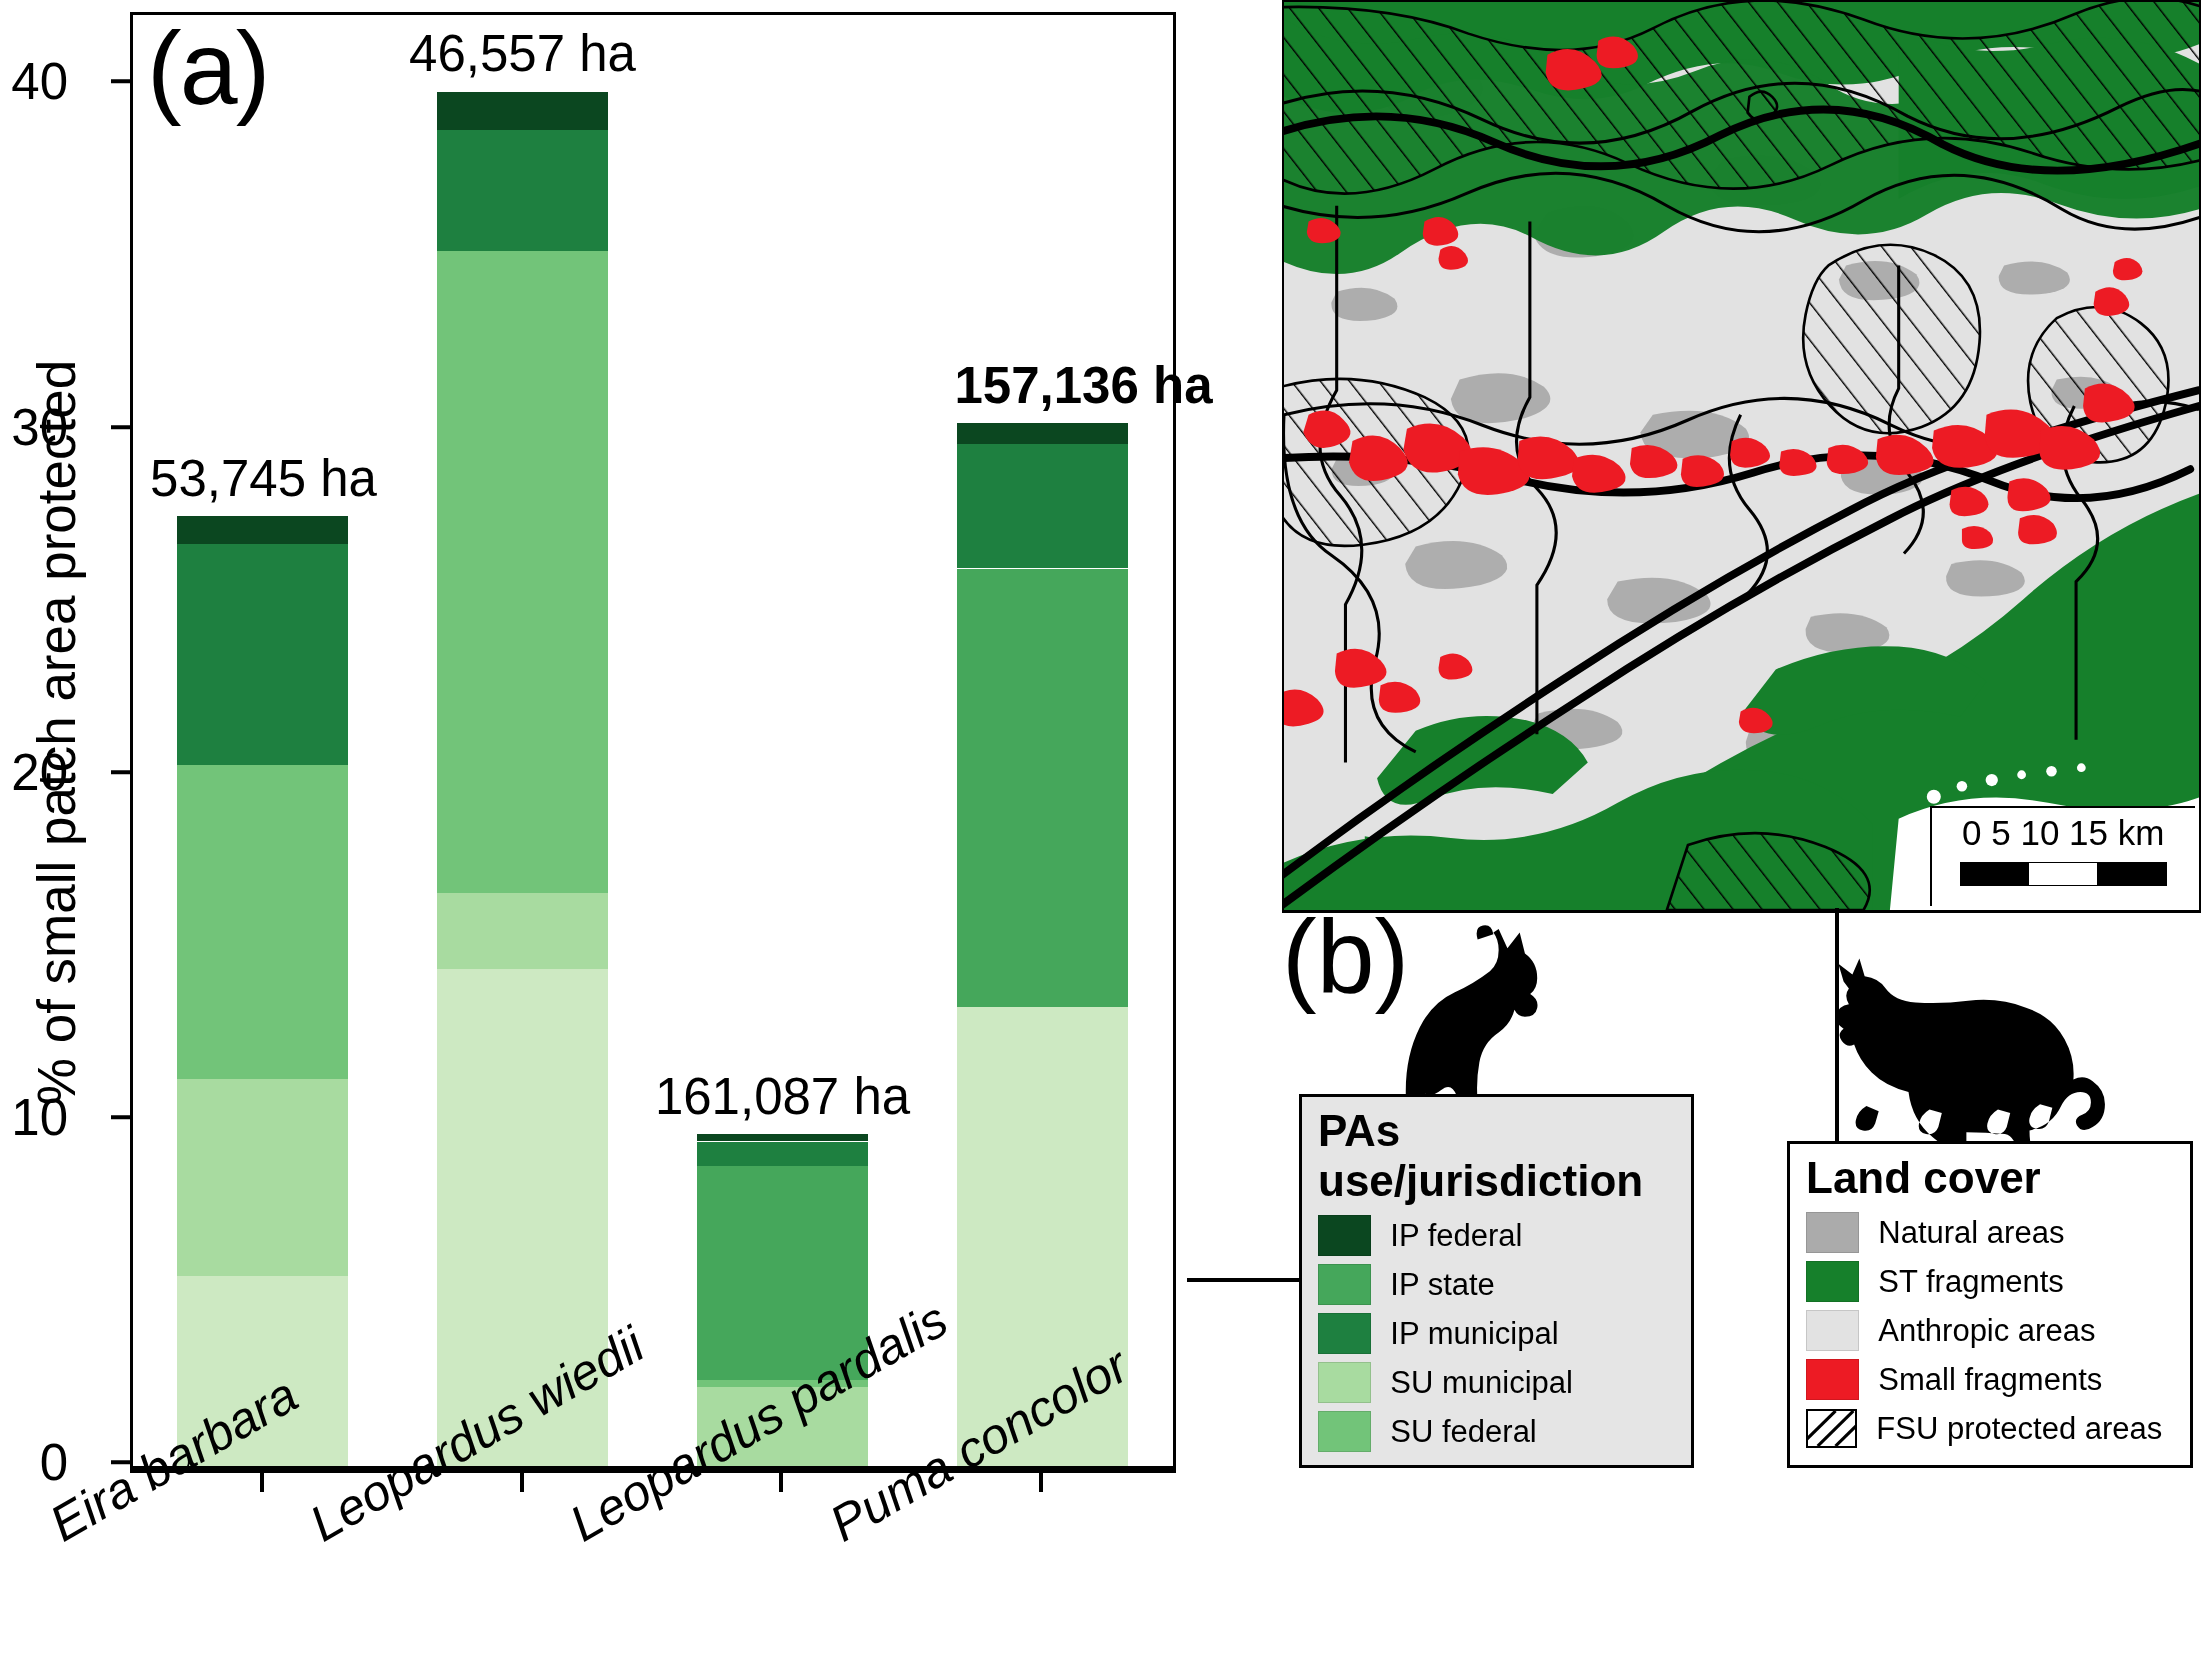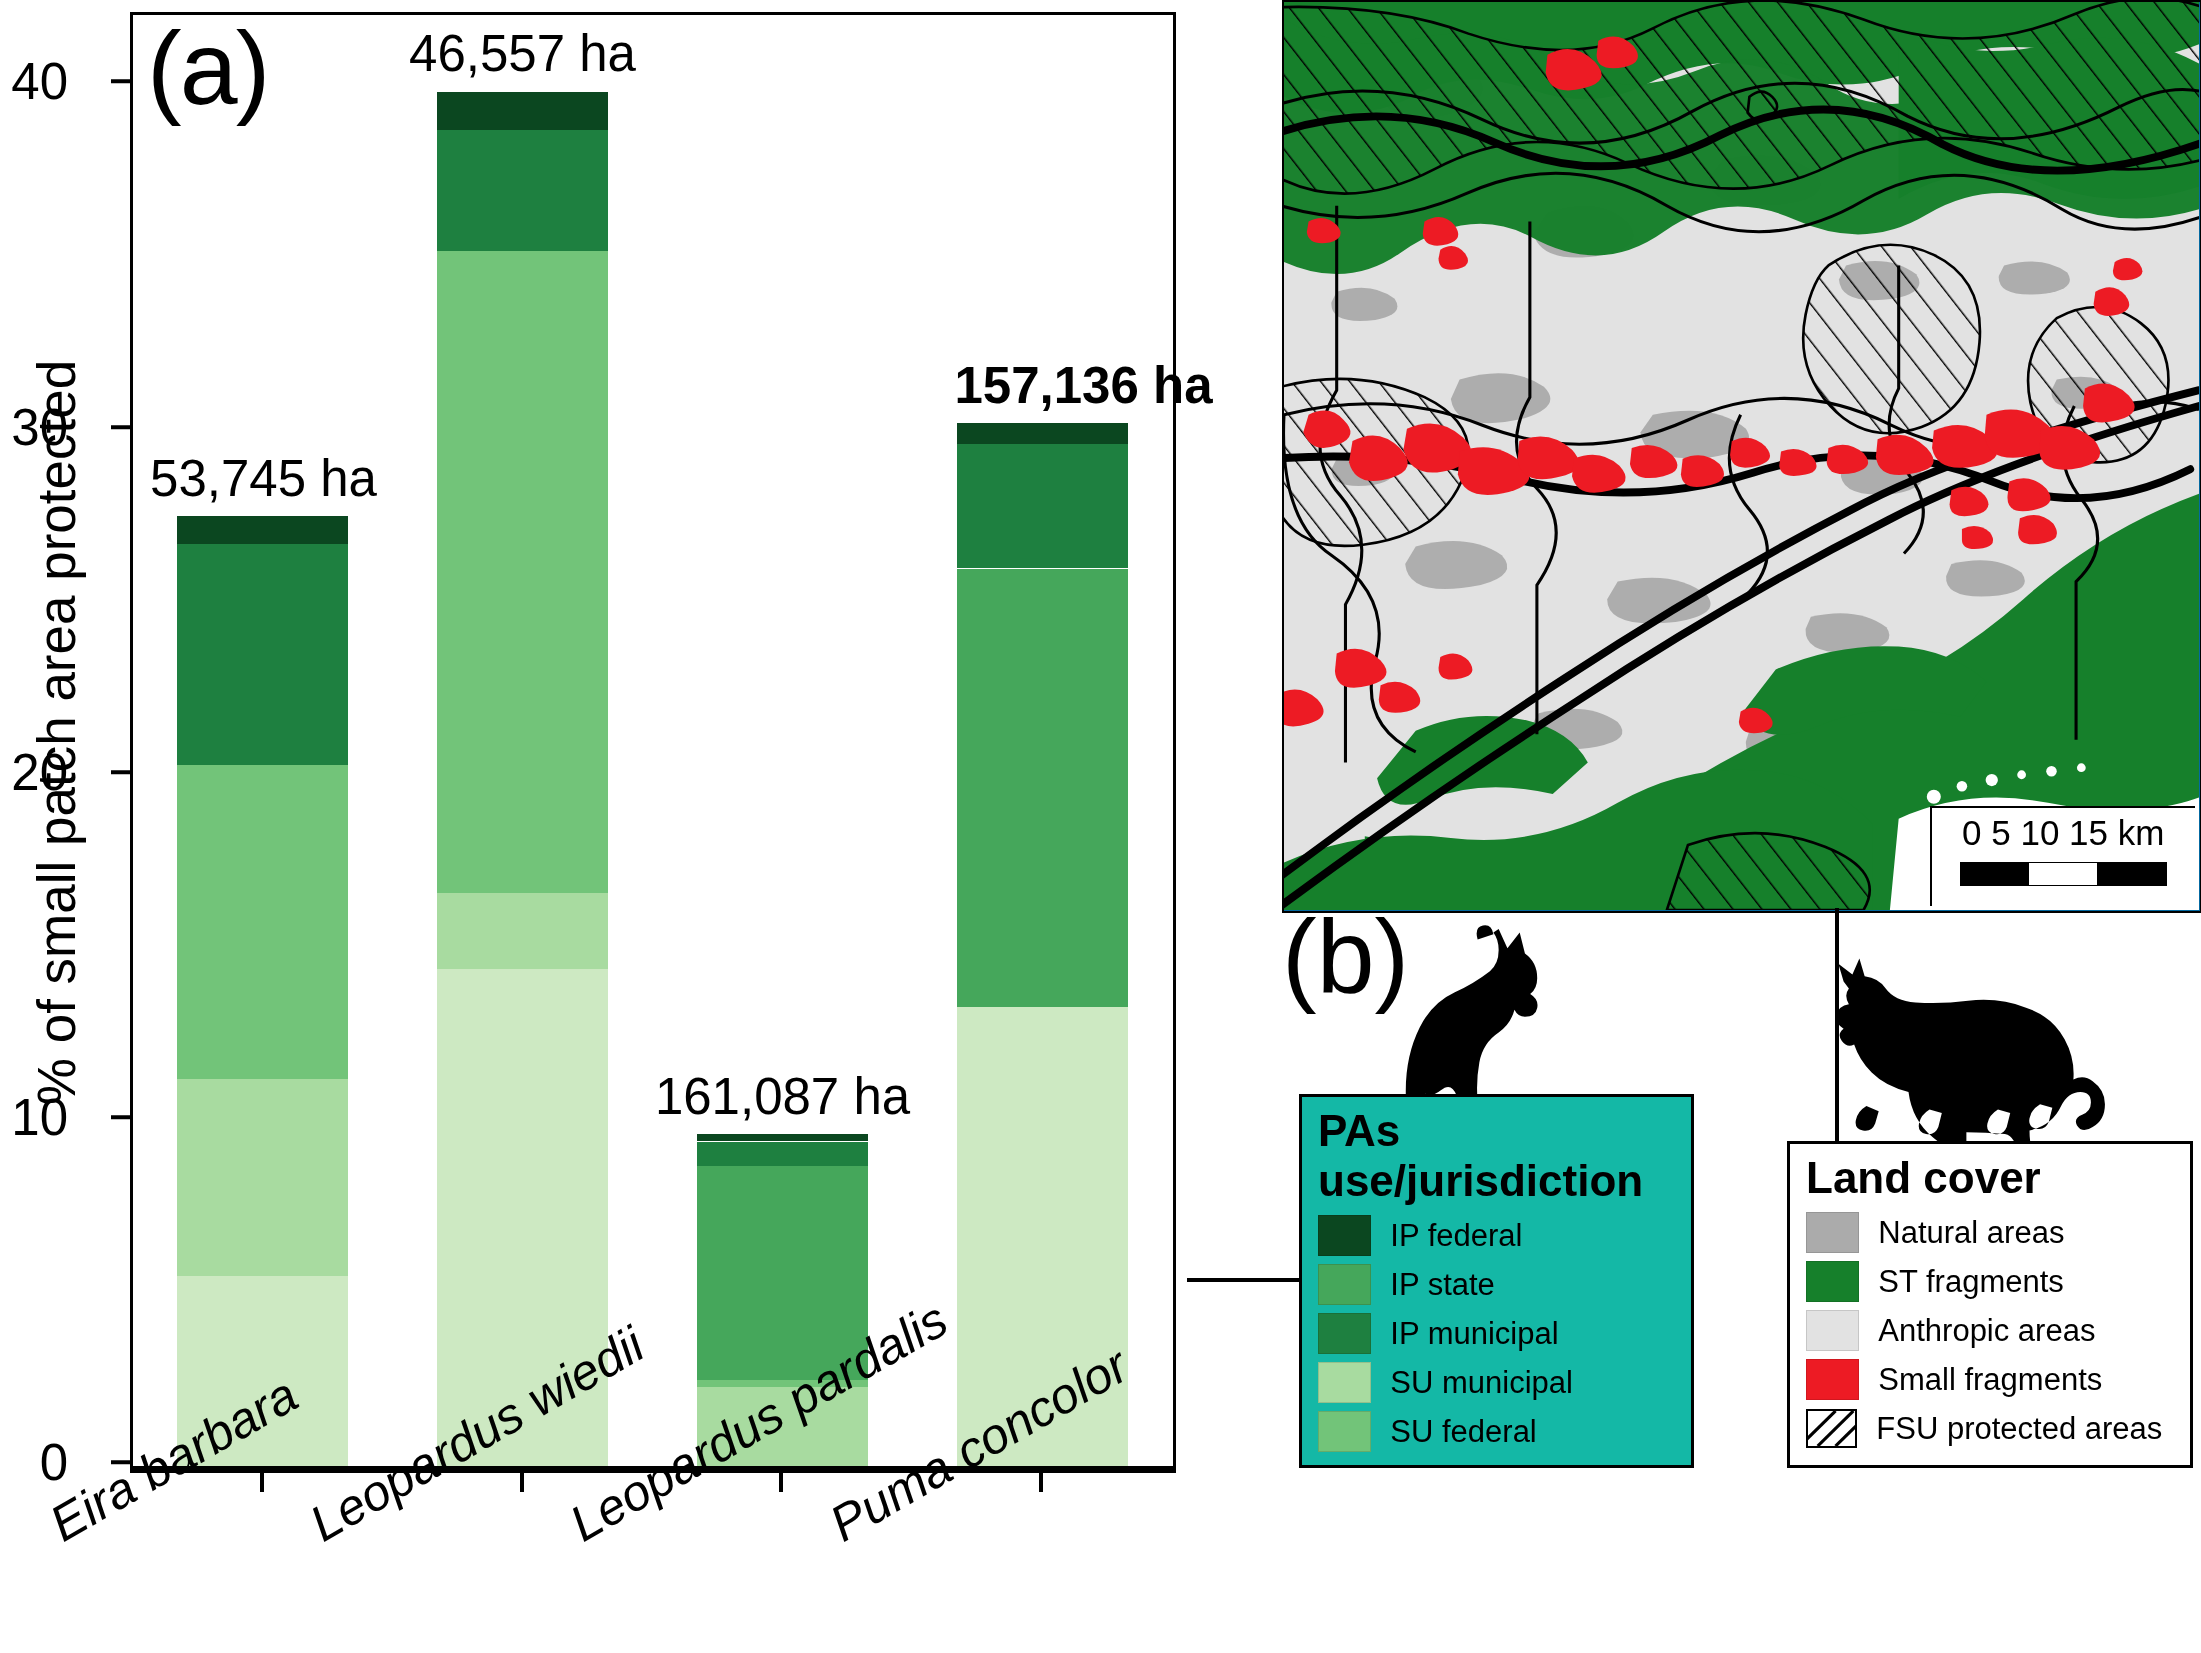--- a/index.html
+++ b/index.html
@@ -31,36 +31,36 @@
                    white-space:nowrap;}
 
   
   #xaxis-line{position:absolute;left:130px;top:1469px;width:1046px;height:4.4px;background:#000;}
   .xtick-mark{position:absolute;top:1469px;width:3.5px;height:23px;background:#000;}
   .xtick-label{position:absolute;font-size:50px;font-style:italic;white-space:nowrap;
                transform-origin:left top;transform:rotate(-30deg);}
 
   
   #panel-b{position:absolute;left:1282px;top:0;width:920px;height:913px;
-           border:2.6px solid #000;box-sizing:border-box;overflow:hidden;background:#0369a1;}
+           border:2.6px solid #000;box-sizing:border-box;overflow:hidden;background:#000000;}
   #map-svg{position:absolute;left:0;top:0;}
 
   #scalebar-box{position:absolute;right:5.3px;bottom:5.3px;width:263px;height:98px;
                 background:#fff;border-left:2.6px solid #000;border-top:2.6px solid #000;}
   #scalebar-text{position:absolute;left:0;top:5.3px;width:263px;text-align:center;font-size:35px;
                  white-space:nowrap;}
   #scalebar-bar{position:absolute;left:28px;top:54px;width:207px;height:24.6px;border:1.8px solid #000;
                 box-sizing:border-box;display:flex;}
   #scalebar-bar i{display:block;height:100%;}
 
   #panel-b-label{position:absolute;left:1282px;top:904px;font-size:104px;line-height:1;}
 
   
   #legend-pas{position:absolute;left:1299px;top:1094px;width:395px;height:374px;
-              background:#14b8a6;border:3.5px solid #000;box-sizing:border-box;}
+              background:#e5e5e5;border:3.5px solid #000;box-sizing:border-box;}
   #legend-land{position:absolute;left:1787px;top:1141px;width:406px;height:327px;
                background:#fff;border:3.5px solid #000;box-sizing:border-box;}
   .legend-title{font-size:44px;font-weight:bold;margin:8.8px 0 5.3px 16px;}
   .legend-row{display:flex;align-items:center;margin:0 0 0 16px;height:49px;}
   .swatch{width:51px;height:39px;flex:0 0 51px;margin-right:19.3px;border:0.9px solid rgba(0,0,0,.12);}
   .swatch-hatch{background:#fff;border:2.6px solid #000;box-sizing:border-box;}
   .legend-label{font-size:31px;white-space:nowrap;}
 
   
   .connector{position:absolute;background:#000;}

